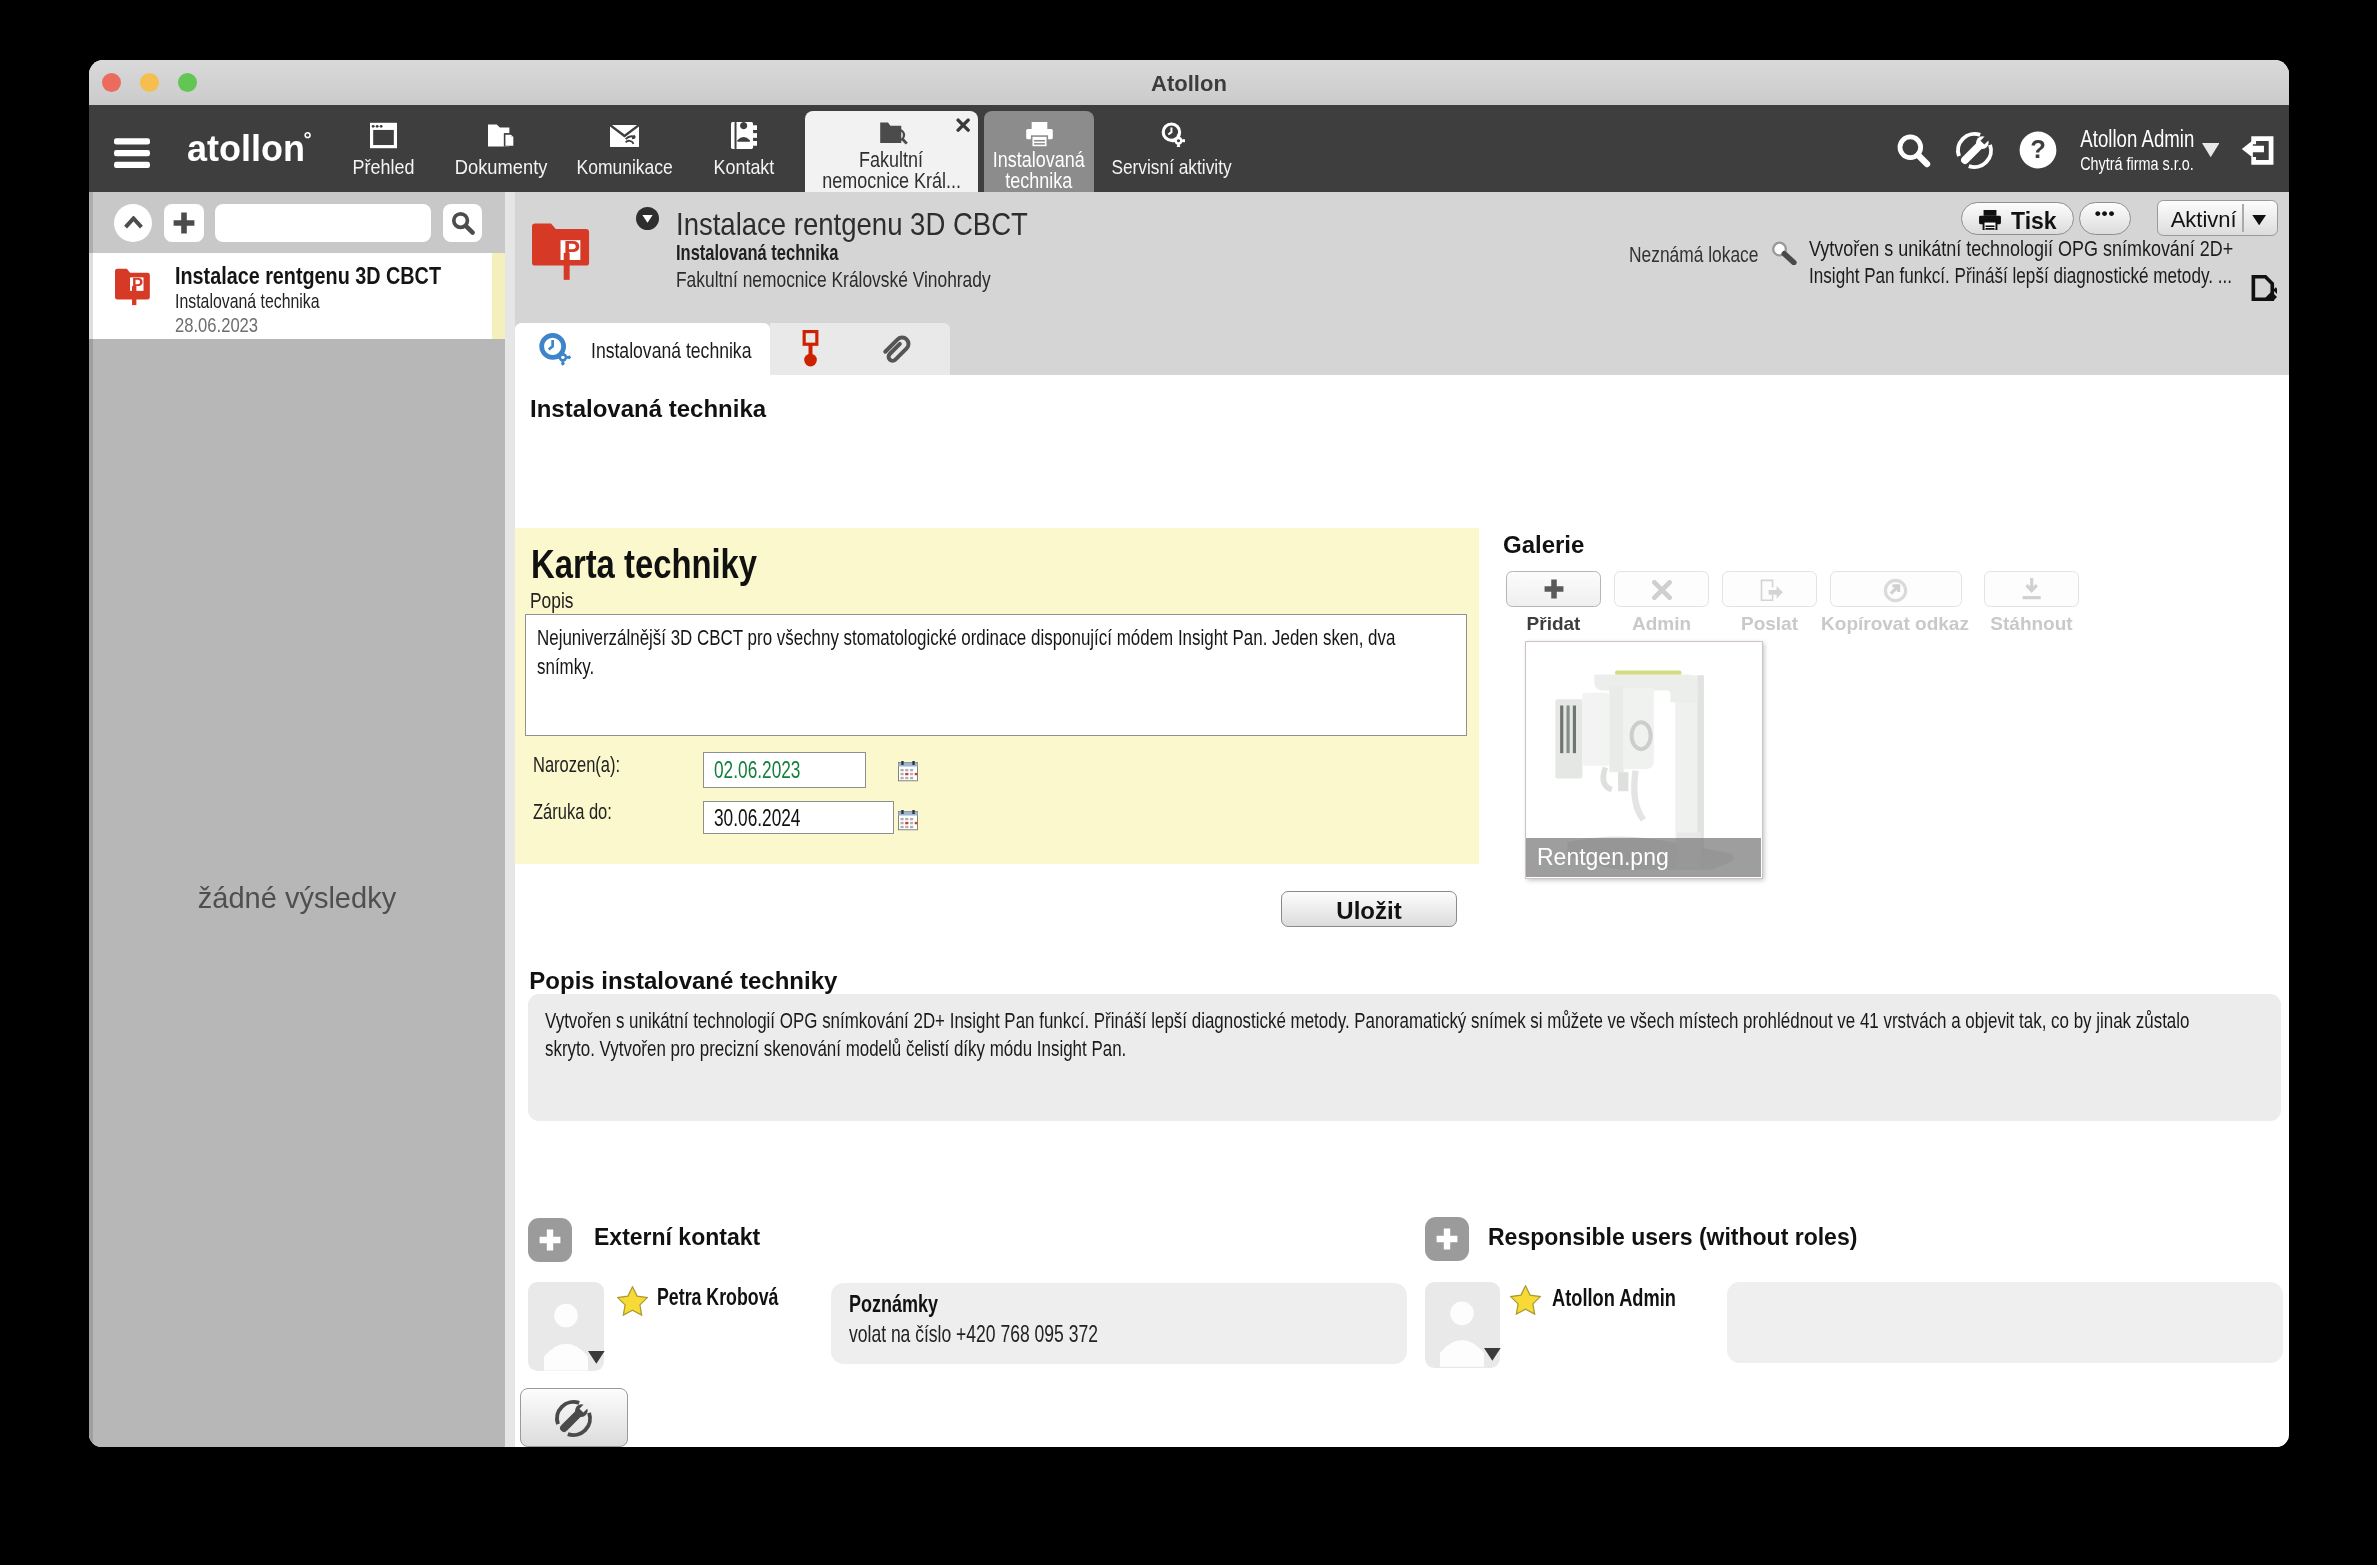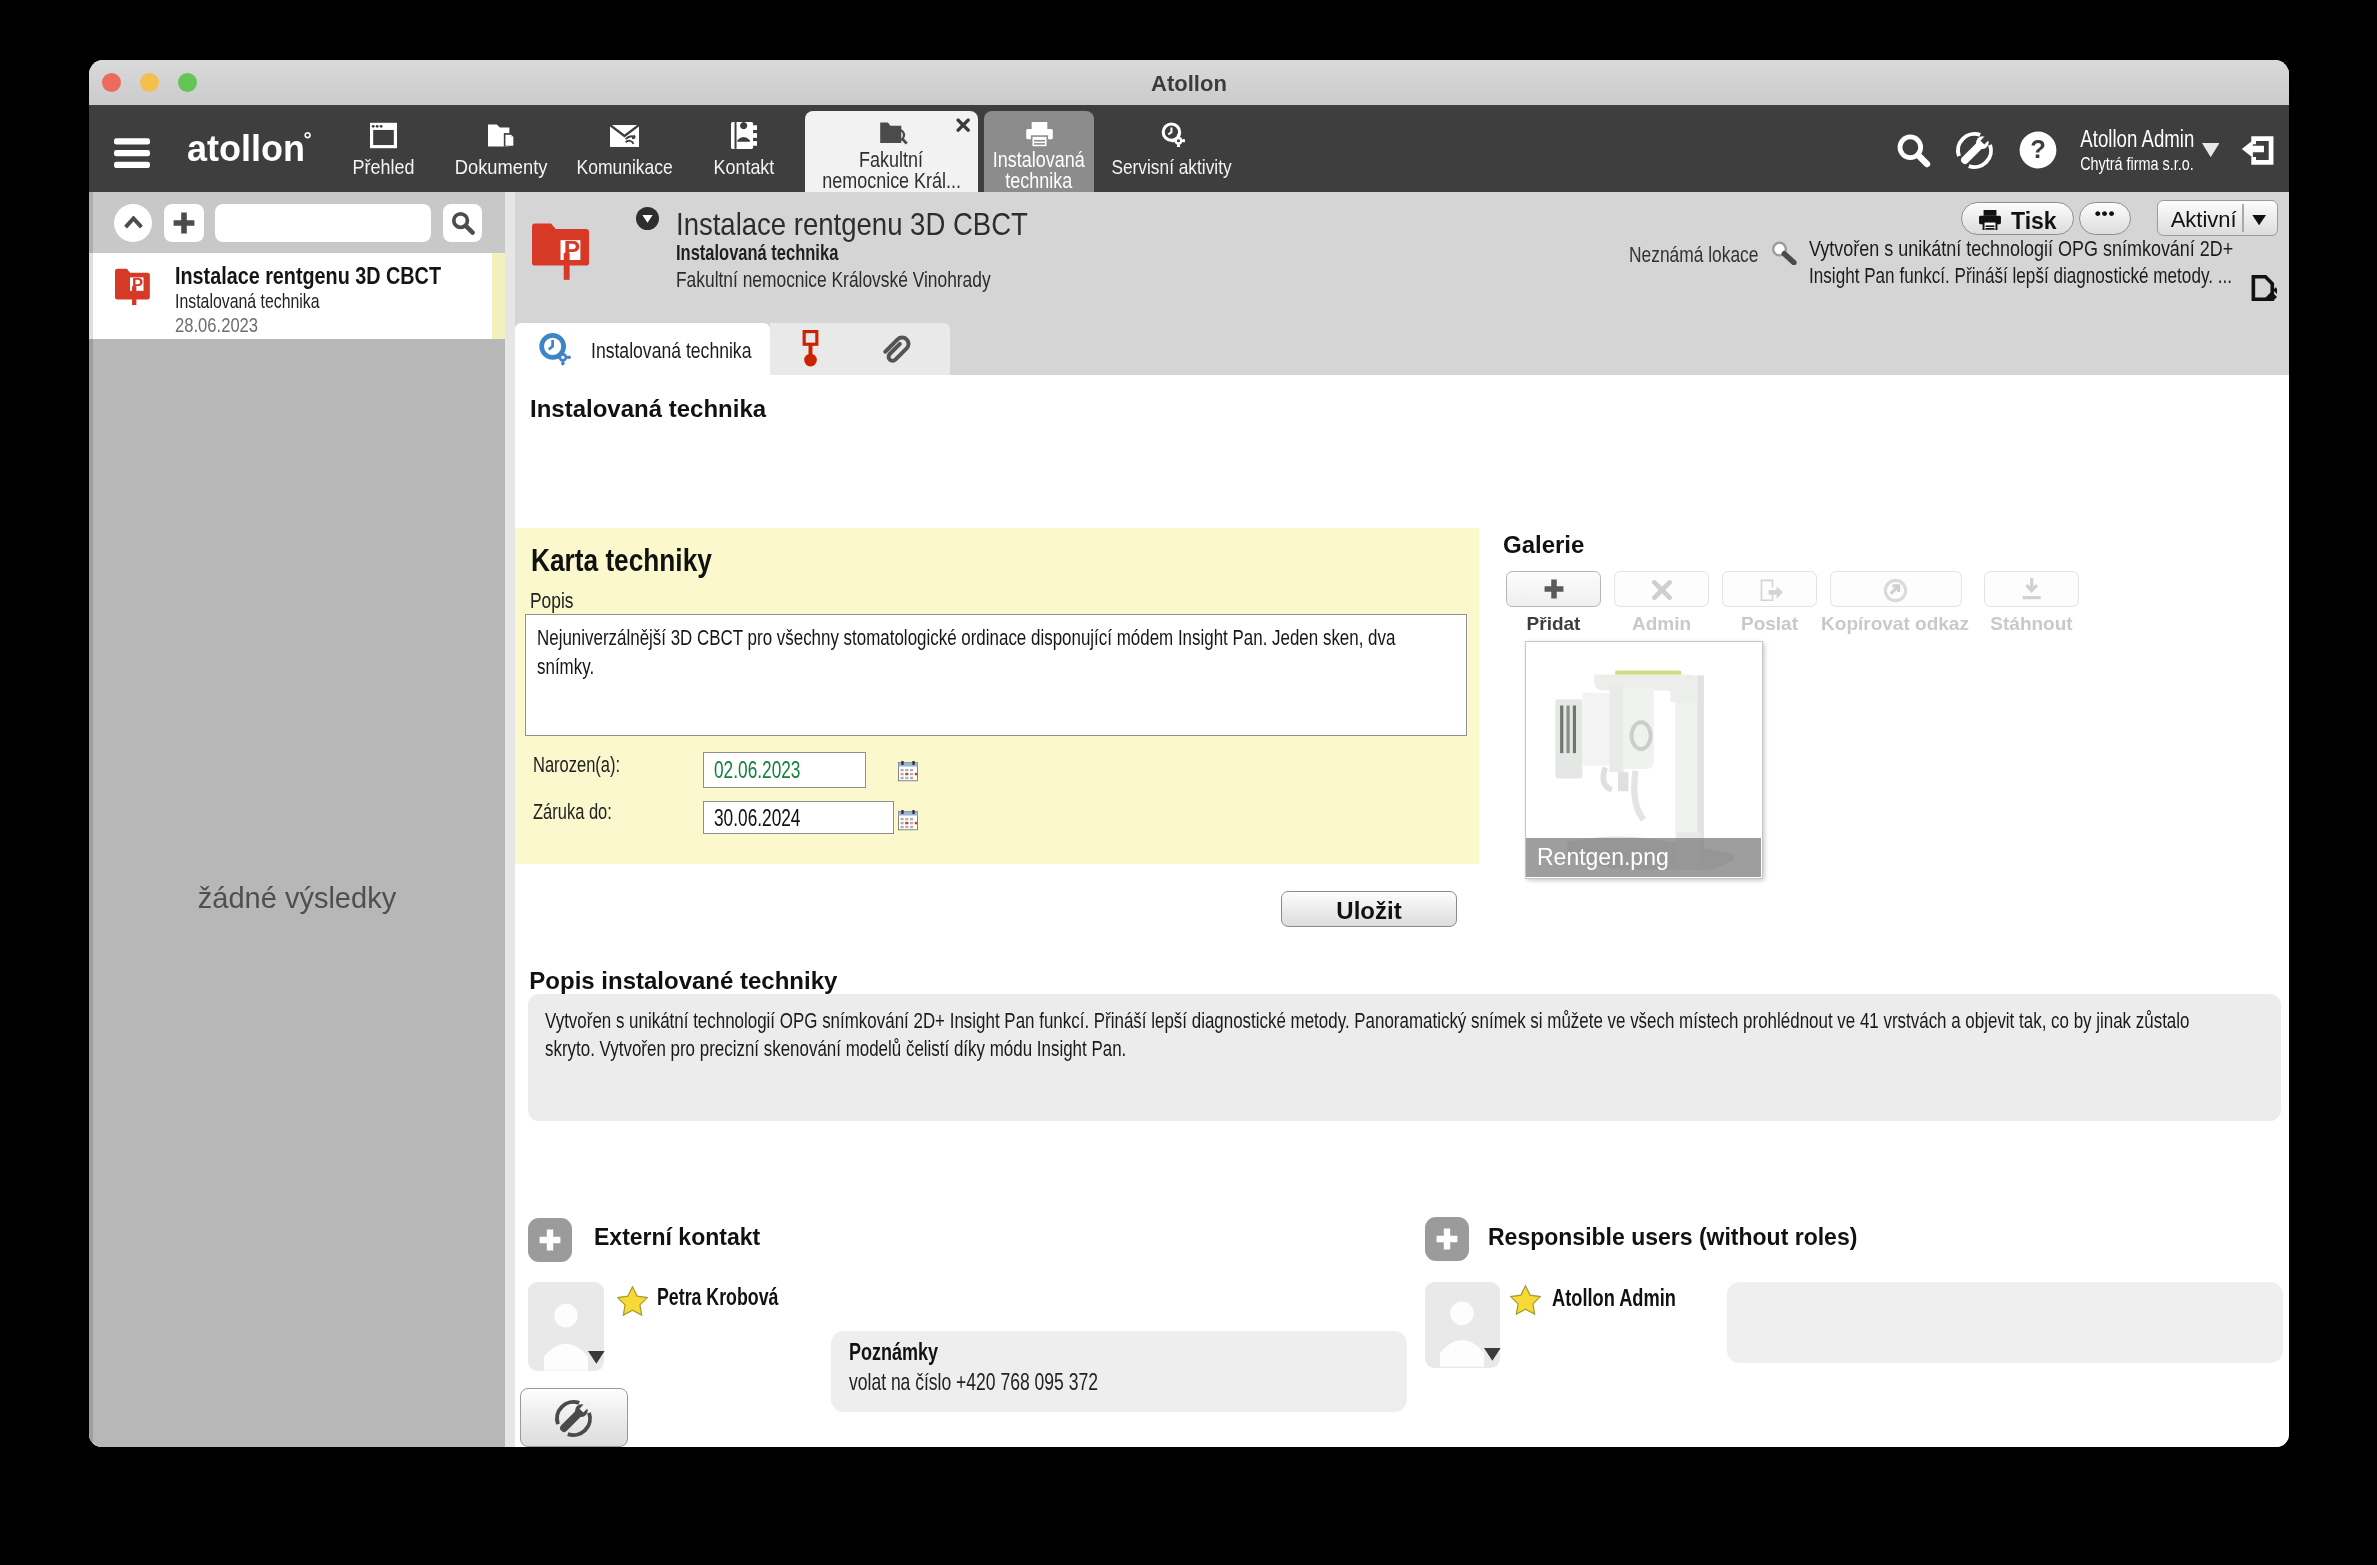--- a/index.html
+++ b/index.html
@@ -280,21 +280,21 @@
       </svg>
       <svg class="abs" style="left:109px;top:8.7px;" width="35" height="35" viewBox="0 0 44 44">
         <g fill="none" stroke="#555" stroke-width="5" stroke-linecap="round" transform="rotate(45 22 22)">
           <path d="M14,34 v-22 a8,8 0 0 1 16,0 v20 a5,5 0 0 1 -10,0 v-18"></path>
         </g>
       </svg>
     </div>
 
     <div class="abs" style="left:15px;top:203px;font-size:24px;font-weight:bold;color:#111;">Instalovaná technika</div>
     <div class="abs" style="left:0;top:336px;width:964px;height:336px;background:#fbf8cd;">
-      <div class="abs" style="left:16px;top:13.5px;font-size:32px;font-weight:bold;color:#111;"><span class="sq" style="transform:scaleX(0.82);">Karta techniky</span></div>
+      <div class="abs" style="left:16px;top:13.5px;font-size:40px;font-weight:bold;color:#111;"><span class="sq" style="transform:scaleX(0.82);">Karta techniky</span></div>
       <div class="abs" style="left:15px;top:60px;font-size:22px;color:#222;"><span class="sq" style="transform:scaleX(0.79);">Popis</span></div>
       <div class="abs" style="left:9.5px;top:86px;width:942px;height:122px;border:1.6px solid #919191;background:#fff;padding:8px 11px;font-size:22px;color:#161616;line-height:29px;white-space:nowrap;"><span class="sq" style="transform:scaleX(0.77);">Nejuniverzálnější 3D CBCT pro všechny stomatologické ordinace disponující módem Insight Pan. Jeden sken, dva</span><br><span class="sq" style="transform:scaleX(0.77);">snímky.</span></div>
       <div class="abs" style="left:18px;top:224px;font-size:22px;color:#222;text-align:right;"><span class="sq" style="transform:scaleX(0.75);">Narozen(a):</span></div>
       <div class="abs" style="left:188px;top:224px;width:163px;height:36px;border:1.6px solid #8f8f8f;background:#fff;font-size:24px;color:#15803d;padding:3.2px 0 0 9.5px;"><span class="sq" style="transform:scaleX(0.72);">02.06.2023</span></div>
       <svg class="abs" style="left:383px;top:233px;" width="20" height="20.6" viewBox="0 0 25 26">
         <rect x="0.5" y="2" width="24" height="23" fill="#fff" stroke="#666" stroke-width="1"></rect>
         <rect x="0.5" y="2" width="24" height="5" fill="#9db6d4"></rect>
         <rect x="4" y="0" width="3" height="5" fill="#333"></rect>
           <rect x="18" y="0" width="3" height="5" fill="#333"></rect>
         <g fill="#b0b0b0">
@@ -413,21 +413,21 @@
         <path d="M0,70 q28,-32 56,0 l0,18 -56,0 z" fill="#fdfdfd"></path>
       </svg>
     </div>
     <svg class="abs" style="left:73px;top:1159px;" width="16.7" height="12.7" viewBox="0 0 21 16">
         <path d="M0,0 h21 l-10.5,16 z" fill="#3a3a3a"></path>
       </svg>
     <svg class="abs" style="left:102px;top:1094px;" width="31" height="30" viewBox="0 0 39 38">
       <path d="M19.5,1 l5.8,11.8 13,1.9 -9.4,9.2 2.2,13 -11.6,-6.1 -11.6,6.1 2.2,-13 -9.4,-9.2 13,-1.9 z" fill="#f7da36" stroke="#a99b33" stroke-width="1.6"></path>
     </svg>
     <div class="abs" style="left:142px;top:1091px;font-size:24px;font-weight:bold;color:#111;"><span class="sq" style="transform:scaleX(0.74);">Petra Krobová</span></div>
-    <div class="abs" style="left:316px;top:1091px;width:576px;height:81px;background:#eeeeee;border-radius:12.7px;margin-top:48px;">
+    <div class="abs" style="left:316px;top:1091px;width:576px;height:81px;background:#eeeeee;border-radius:12.7px;">
       <div class="abs" style="left:18px;top:7.1px;font-size:24px;font-weight:bold;color:#111;"><span class="sq" style="transform:scaleX(0.75);">Poznámky</span></div>
       <div class="abs" style="left:18px;top:37px;font-size:24px;color:#222;"><span class="sq" style="transform:scaleX(0.73);">volat na číslo +420 768 095 372</span></div>
     </div>
     <div class="abs btn3d" style="left:4.8px;top:1196px;width:108px;height:59px;border-radius:8px;border-color:#9a9a9a;">
       <svg class="abs" style="left:32px;top:8.7px;" width="41" height="41" viewBox="0 0 52 52">
         <path d="M33.2,6.3 A21,21 0 0 0 6.3,33.2" fill="none" stroke="#4a4a4a" stroke-width="5" transform="translate(0,0)"></path>
         <path d="M18.8,45.7 A21,21 0 0 0 45.7,18.8" fill="none" stroke="#4a4a4a" stroke-width="5"></path>
         <line x1="14" y1="38" x2="33" y2="19" stroke="#4a4a4a" stroke-width="10" stroke-linecap="round"></line>
         <circle cx="36" cy="16" r="8" fill="#4a4a4a"></circle>
         <line x1="36" y1="16" x2="46" y2="6" stroke="#f1f1f1" stroke-width="7"></line>

